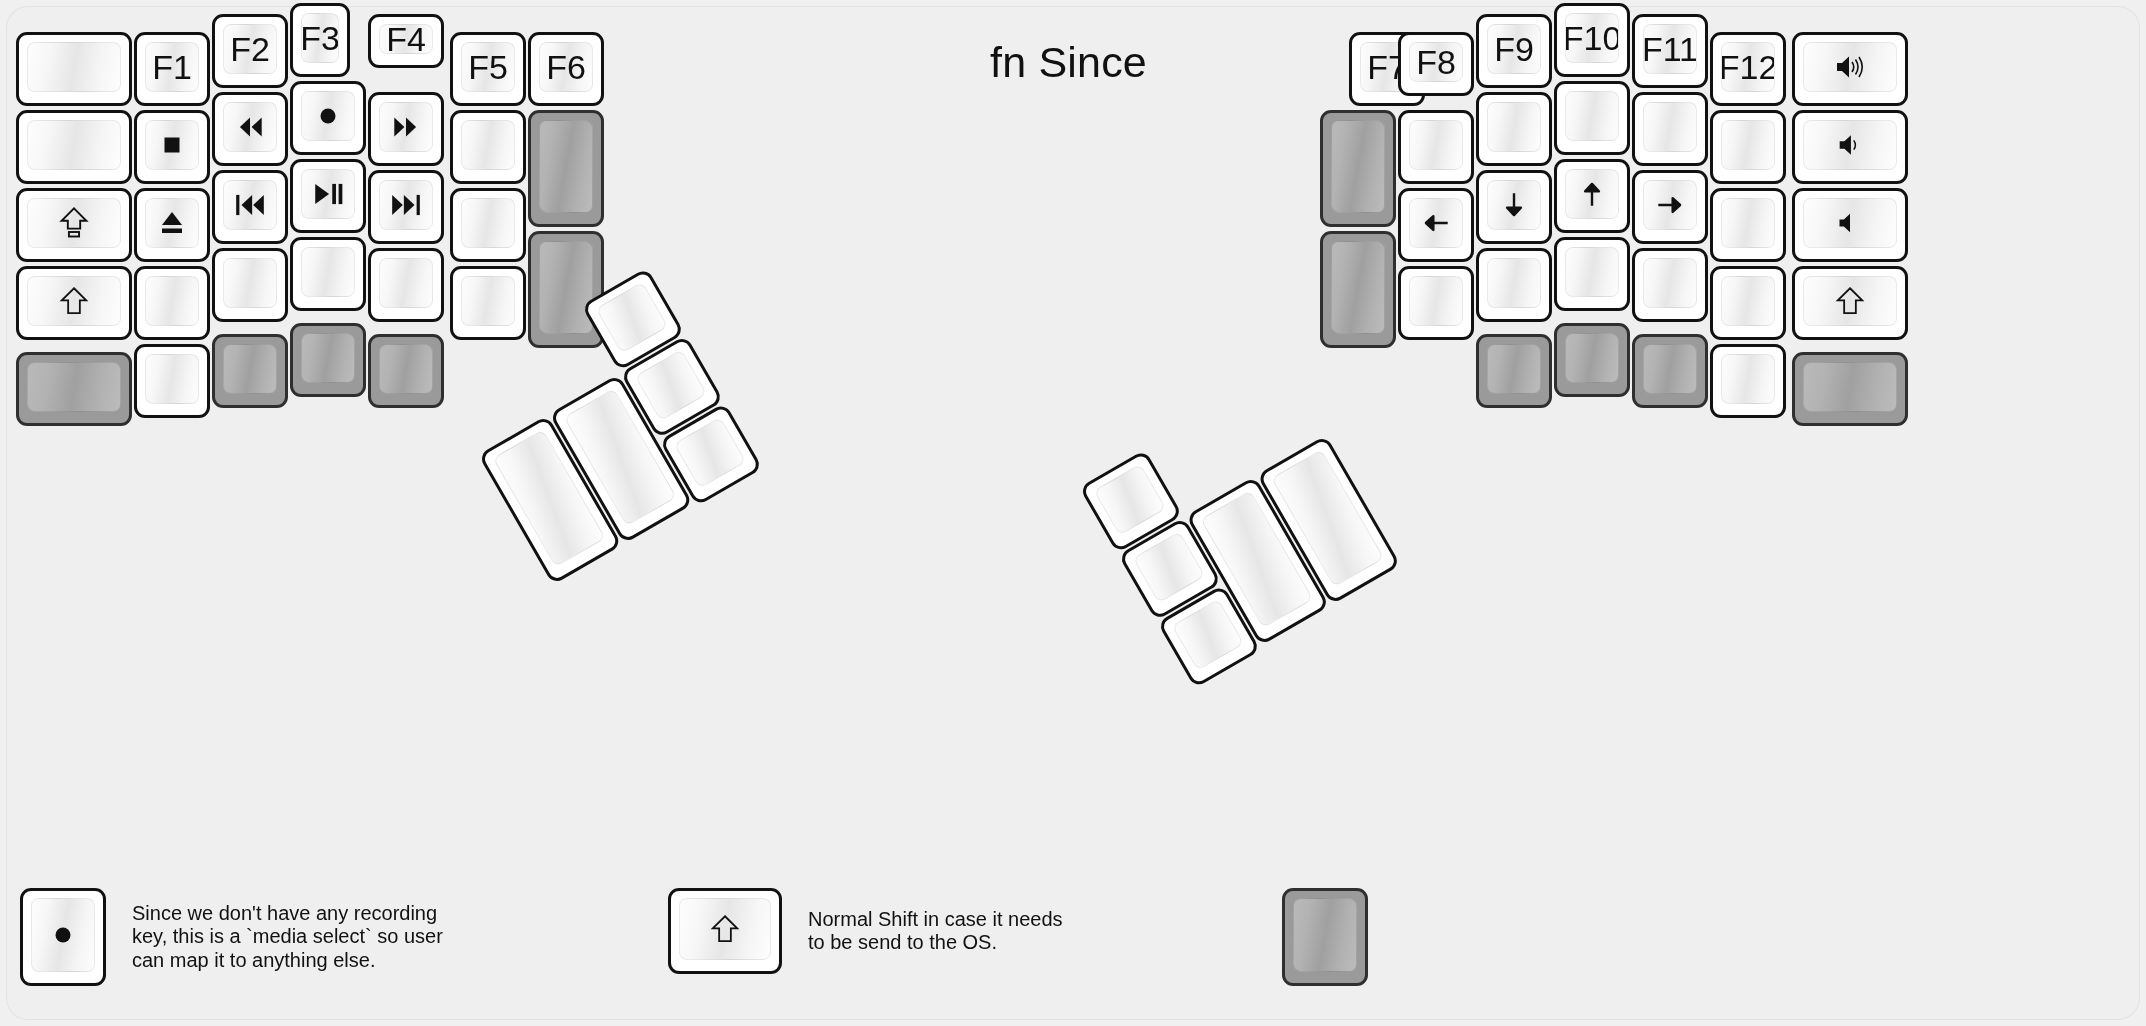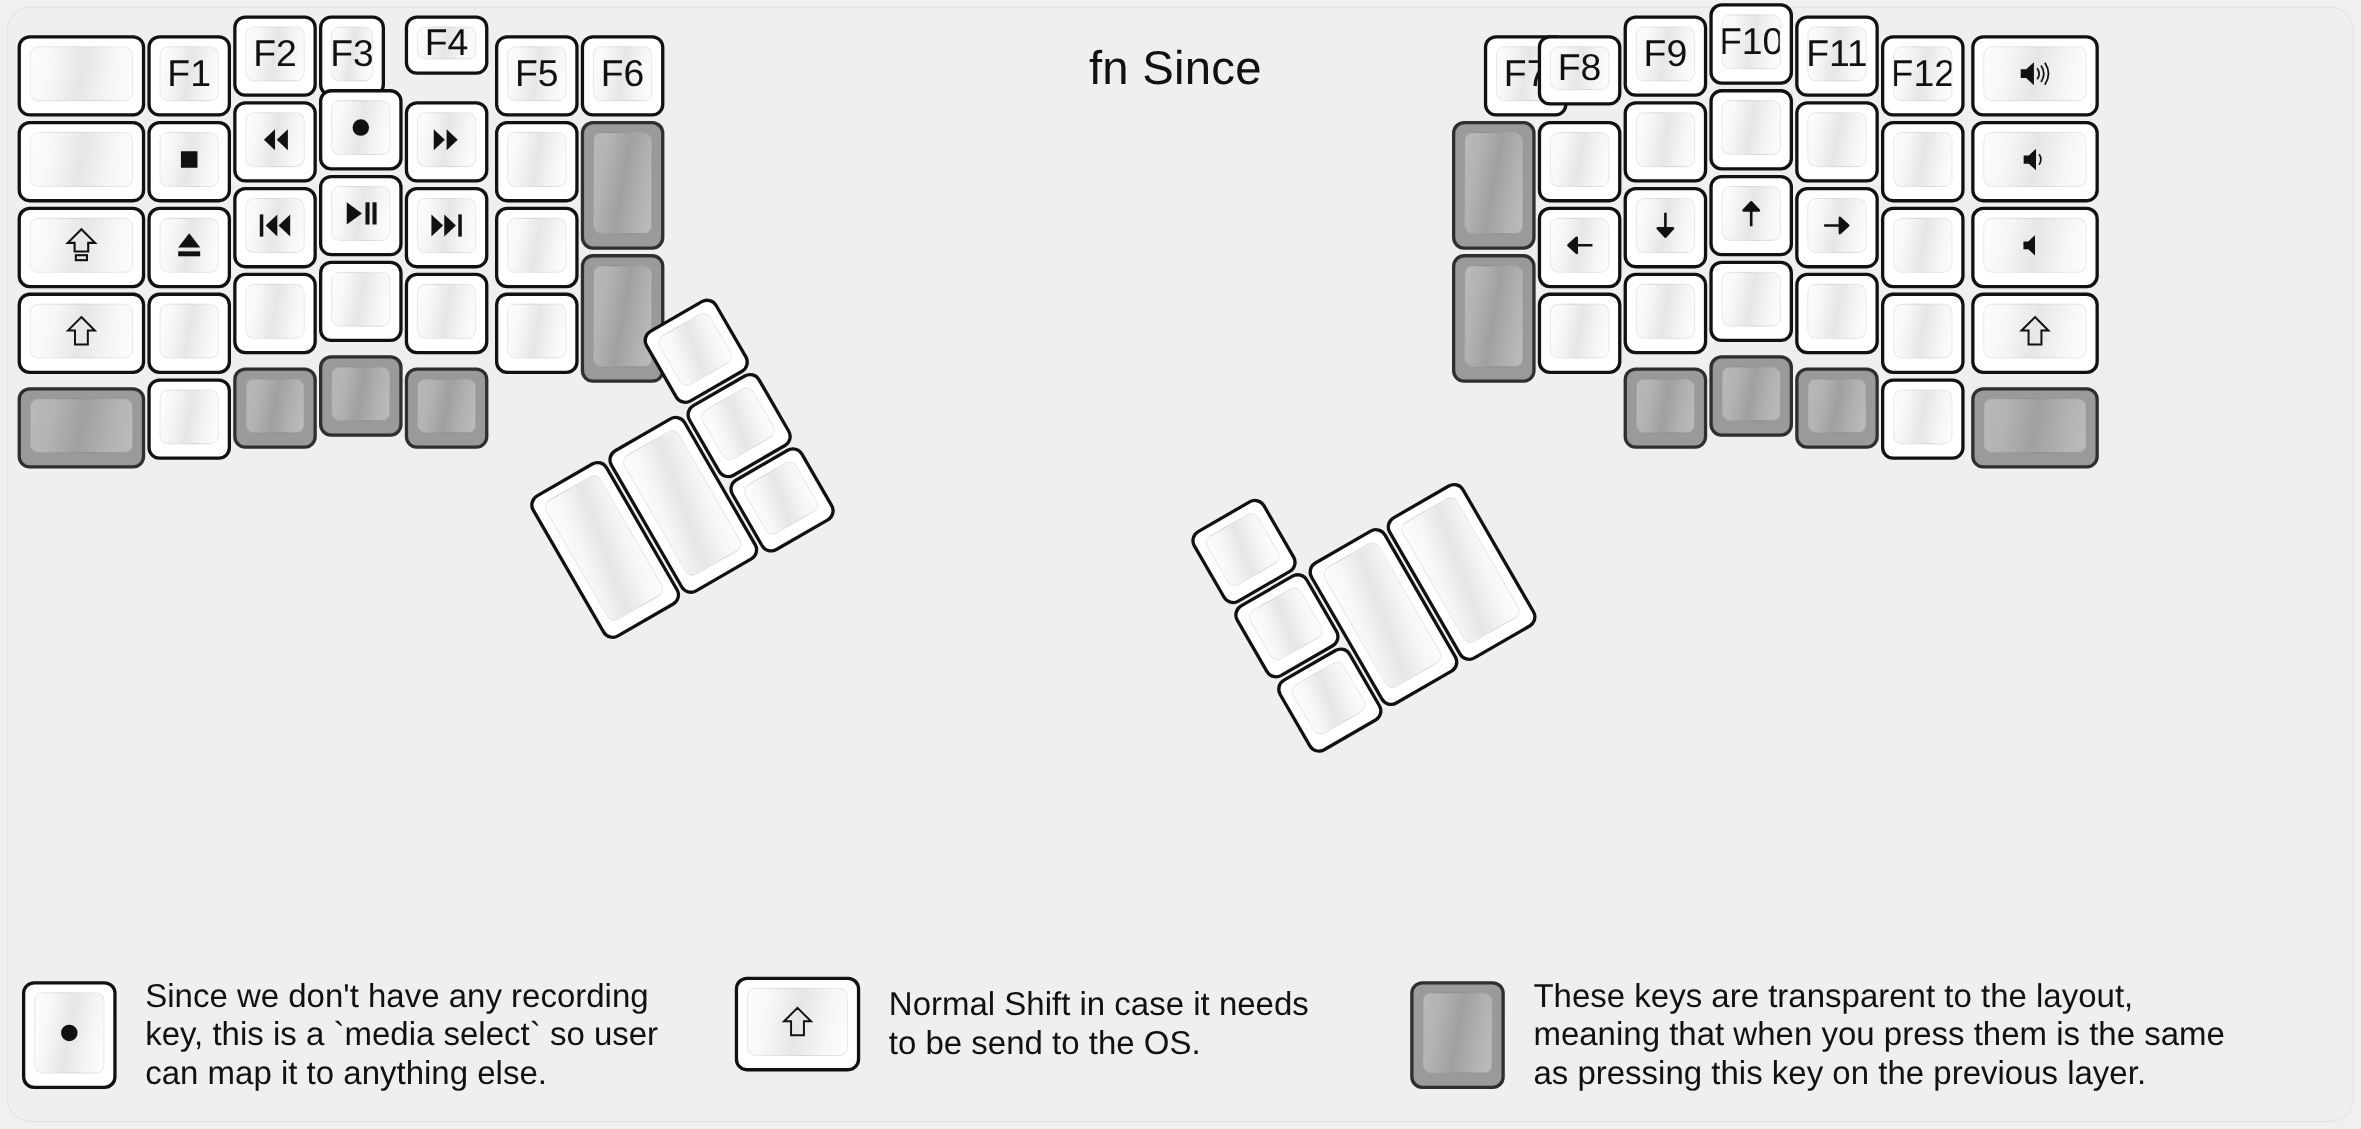--- a/index.html
+++ b/index.html
@@ -74,21 +74,21 @@
     border-radius:8px;border:1px solid rgba(0,0,0,.07);
     background:linear-gradient(100deg,#fdfdfd 0%,#f7f7f7 22%,#e6e6e6 50%,#f6f6f6 78%,#fdfdfd 100%);
     display:flex;align-items:center;justify-content:center;
   }
   .leg-key.trans{background:#9a9a9a;border-color:#2f2f2f;}
   .leg-key.trans .cap{
     border:1px solid rgba(0,0,0,.10);
     background:linear-gradient(100deg,#b9b9b9 0%,#b3b3b3 22%,#a0a0a0 50%,#b2b2b2 78%,#bcbcbc 100%);
   }
   .leg-text{
-    margin-left:26px;font-size:30px;line-height:1.17;color:#111;
+    margin-left:26px;font-size:20px;line-height:1.17;color:#111;
     white-space:pre-line;
   }
 </style>
 </head>
 <body>
 
 <div id="root">
   <div class="frame"></div>
 
   <div class="kbd-area" id="kbd-area">
@@ -176,21 +176,21 @@
             </svg>
           </span>
         </div>
       </div>
       <div class="key" style="left: 212px; top: 248px; width: 76px; height: 74px;">
         <div class="cap"></div>
       </div>
       <div class="key trans" style="left: 212px; top: 334px; width: 76px; height: 74px;">
         <div class="cap"></div>
       </div>
-      <div class="key" style="left: 290px; top: 14px; width: 60px; height: 74px;">
+      <div class="key" style="left: 290px; top: 3px; width: 60px; height: 74px;">
         <div class="cap">
           <span class="lbl">F3</span>
         </div>
       </div>
       <div class="key" style="left: 290px; top: 81px; width: 76px; height: 74px;">
         <div class="cap">
           <span class="glyph">
             <svg width="32" height="32" viewBox="0 0 64 64" fill="#111">
               <circle cx="32" cy="32" r="15"></circle>
             </svg>
@@ -492,18 +492,15 @@
             </span>
           </div>
         </div>
         <div class="leg-text" style="width: 430px;">Normal Shift in case it needs
 to be send to the OS.</div>
       </div>
       <div class="leg-item" style="left: 1282px; top: 18px;">
         <div class="leg-key trans" style="width: 86px; height: 98px;">
           <div class="cap"></div>
         </div>
-        <div class="leg-text" style="width: 720px;">These keys are transparent to the layout,
-meaning that when you press them is the same
-as pressing this key on the previous layer.</div>
       </div>
     </div>
 </div>
 
 </body></html>

